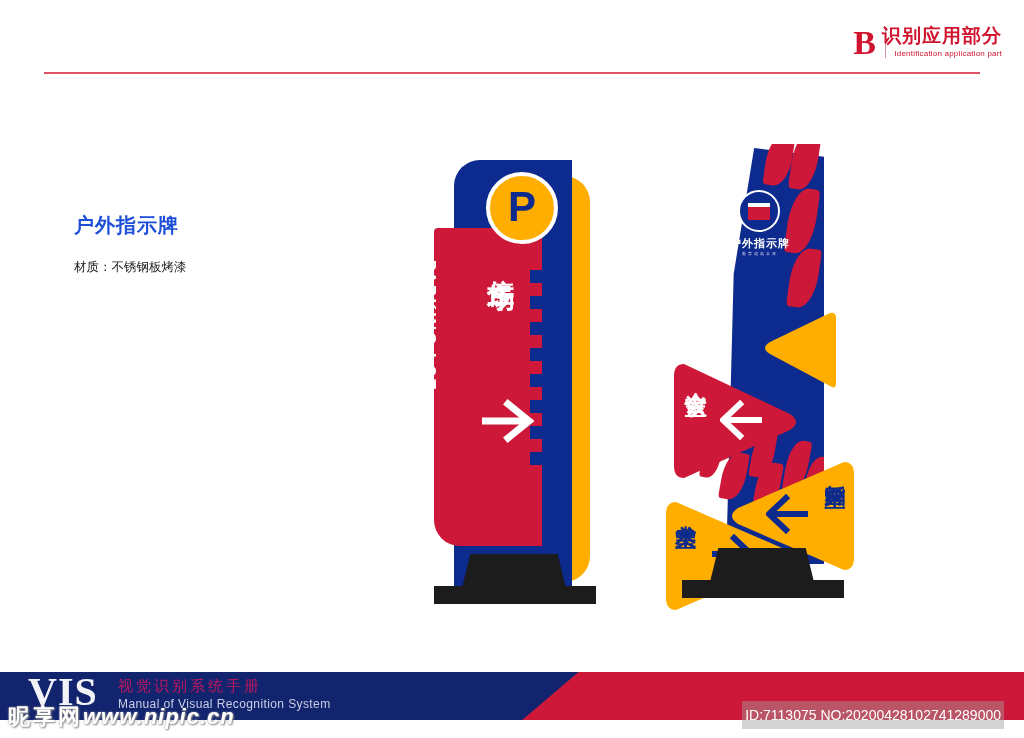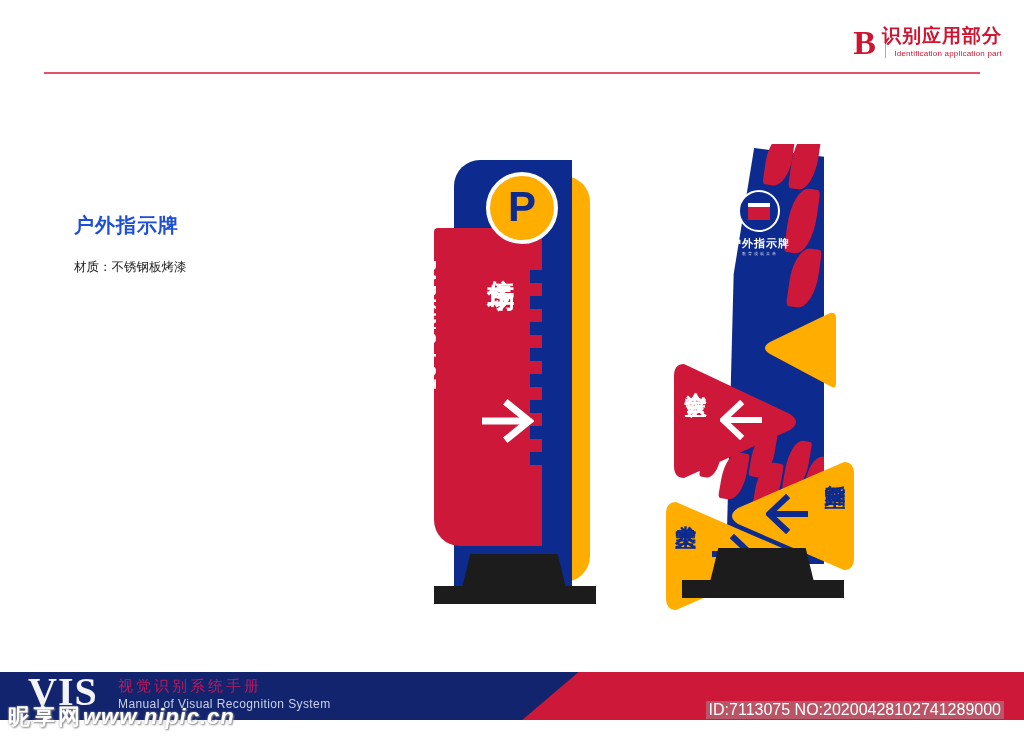--- a/index.html
+++ b/index.html
@@ -156,22 +156,22 @@
     position:absolute;left:118px;top:26px;
     color:#c9cfe6;font-size:12px;letter-spacing:.4px;line-height:1;
   }
   .f-page{
     position:absolute;right:18px;top:-4px;
     color:#ffffff;font-size:44px;font-weight:700;letter-spacing:1px;line-height:1;
     font-family:"Liberation Serif","DejaVu Serif",serif;
   }
   .f-id{
     position:absolute;right:20px;top:29px;
-    color:#ffffff;font-size:16px;line-height:1;
-    background:rgba(160,160,160,.45);padding:1px 3px;
+    color:#ffffff;font-size:14px;line-height:1;
+    background:rgba(160,160,160,.45);padding:7px 3px;
   }
   .wm{
     position:absolute;left:8px;top:706px;
     font-size:22px;font-weight:700;color:#ffffff;line-height:1;
     text-shadow:0 0 2px #999,1px 1px 2px #888;
     font-style:italic;letter-spacing:1px;
     white-space:nowrap;
   }
   .wm .cn{font-style:normal;letter-spacing:3px;}
 </style>

